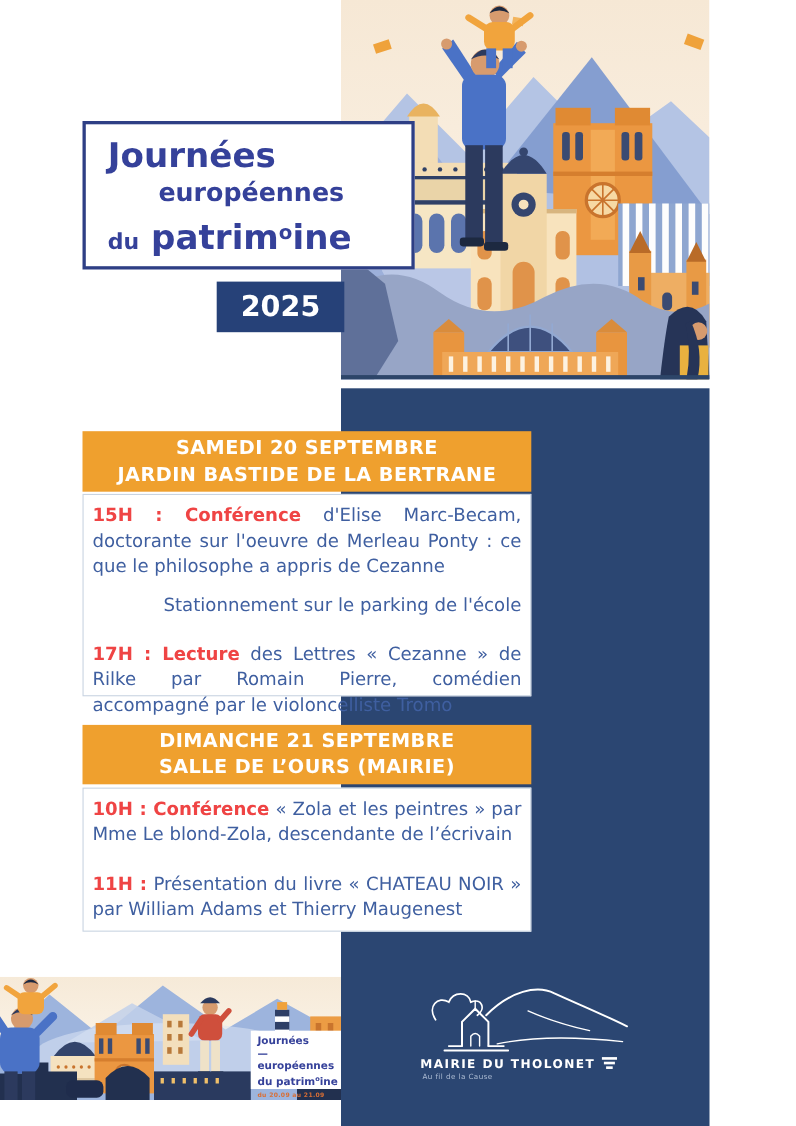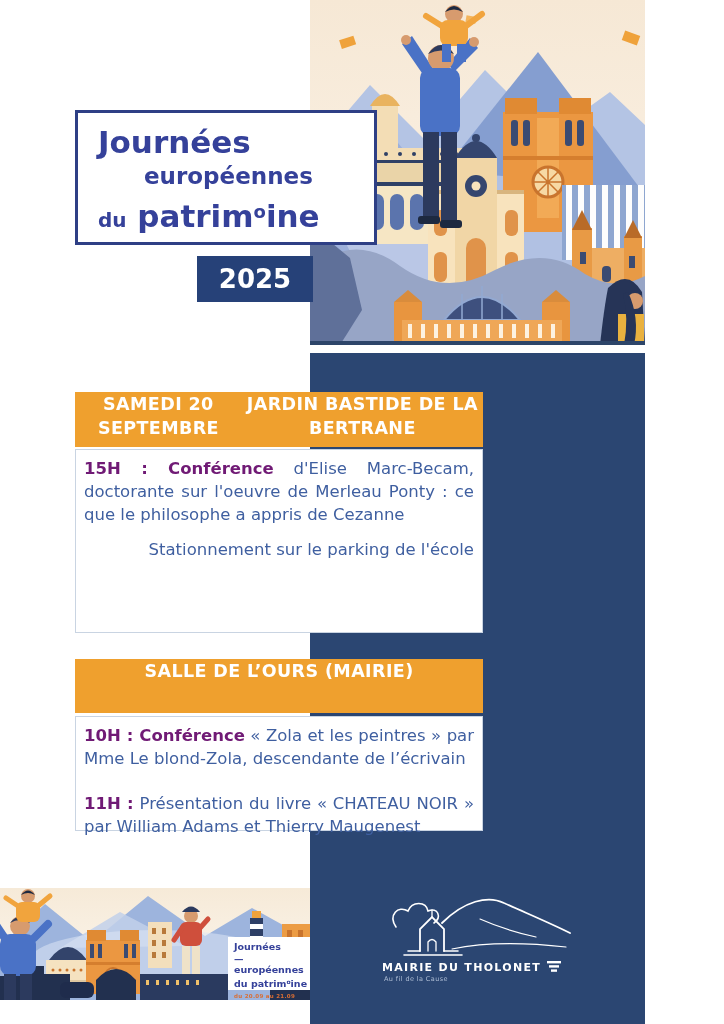--- a/index.html
+++ b/index.html
@@ -21,34 +21,34 @@
   .logo-du{font-size:20px;}
   .logo-sup{font-size:18px;vertical-align:9px;}
 
   
   .year-box{left:197px;top:256px;width:116px;height:46px;background:#264178;color:#ffffff;
             font-weight:bold;font-size:26px;text-align:center;line-height:46px;}
 
   
   .banner{left:75px;width:408px;background:#efa02e;color:#ffffff;font-weight:bold;
           font-size:17.5px;line-height:24px;text-align:center;letter-spacing:.4px;
-          display:flex;flex-direction:row;justify-content:center;box-sizing:border-box;}
+          display:flex;flex-direction:column;justify-content:center;box-sizing:border-box;}
   .banner1{top:392px;height:55px;}
   .banner2{top:659px;height:54px;}
 
   
   .tbox{left:75px;width:408px;background:#ffffff;border:1px solid #c9d4e2;box-sizing:border-box;
         padding:7px 8px 6px 8px;color:#3f5fa0;font-size:16.5px;line-height:23px;}
   .tbox1{top:449px;height:184px;}
-  .tbox2{top:716px;height:115px;}
+  .tbox2{top:716px;height:131px;}
   .tbox p{margin:0;text-align:justify;}
   .tbox p.left{text-align:right;}
   .gap12{margin-top:12px !important;}
   .gap22{margin-top:22px !important;}
-  .b{font-weight:bold;color:#701a75;}
+  .b{font-weight:bold;color:#ef4444;}
 
   
   .strip{left:0;top:888px;width:310px;height:112px;}
   .mini-logo{left:228px;top:937px;width:82px;height:53px;background:#ffffff;
              box-sizing:border-box;padding:4px 0 0 6px;color:#35419a;font-weight:bold;
              font-size:9.5px;line-height:11.5px;}
   .mini-sup{font-size:6px;vertical-align:3px;}
   .mini-dates{font-size:5.5px;color:#d96e34;margin-top:2px;letter-spacing:.3px;}
 
   
@@ -237,23 +237,25 @@
   <div class="abs year-box">2025</div>
 
   <div class="abs banner banner1">
     <div>SAMEDI 20 SEPTEMBRE</div>
     <div>JARDIN BASTIDE DE LA BERTRANE</div>
   </div>
 
   <div class="abs tbox tbox1">
     <p><span class="b">15H : Conférence</span><span> d'Elise Marc-Becam, doctorante sur l'oeuvre de Merleau Ponty : ce que le philosophe a appris de Cezanne</span></p>
     <p class="left gap12">Stationnement sur le parking de l'école</p>
+    <p class="gap22"><span class="b">17H :  Lecture</span><span> des Lettres « Cezanne » de Rilke par Romain Pierre, comédien accompagné par le violoncelliste Tromo</span></p>
   </div>
 
   <div class="abs banner banner2">
+    <div>DIMANCHE 21 SEPTEMBRE</div>
     <div>SALLE DE L’OURS (MAIRIE)</div>
   </div>
 
   <div class="abs tbox tbox2">
     <p><span class="b">10H : Conférence</span><span> « Zola et les peintres »  par Mme Le blond-Zola, descendante de l’écrivain</span></p>
     <p class="gap22"><span class="b">11H :</span><span> Présentation du  livre « CHATEAU NOIR »  par William Adams et Thierry Maugenest</span></p>
   </div>
 
   <svg class="abs strip" viewBox="0 0 310 112">
     <rect x="0" y="0" width="310" height="112" fill="url(#sky2)"></rect>

